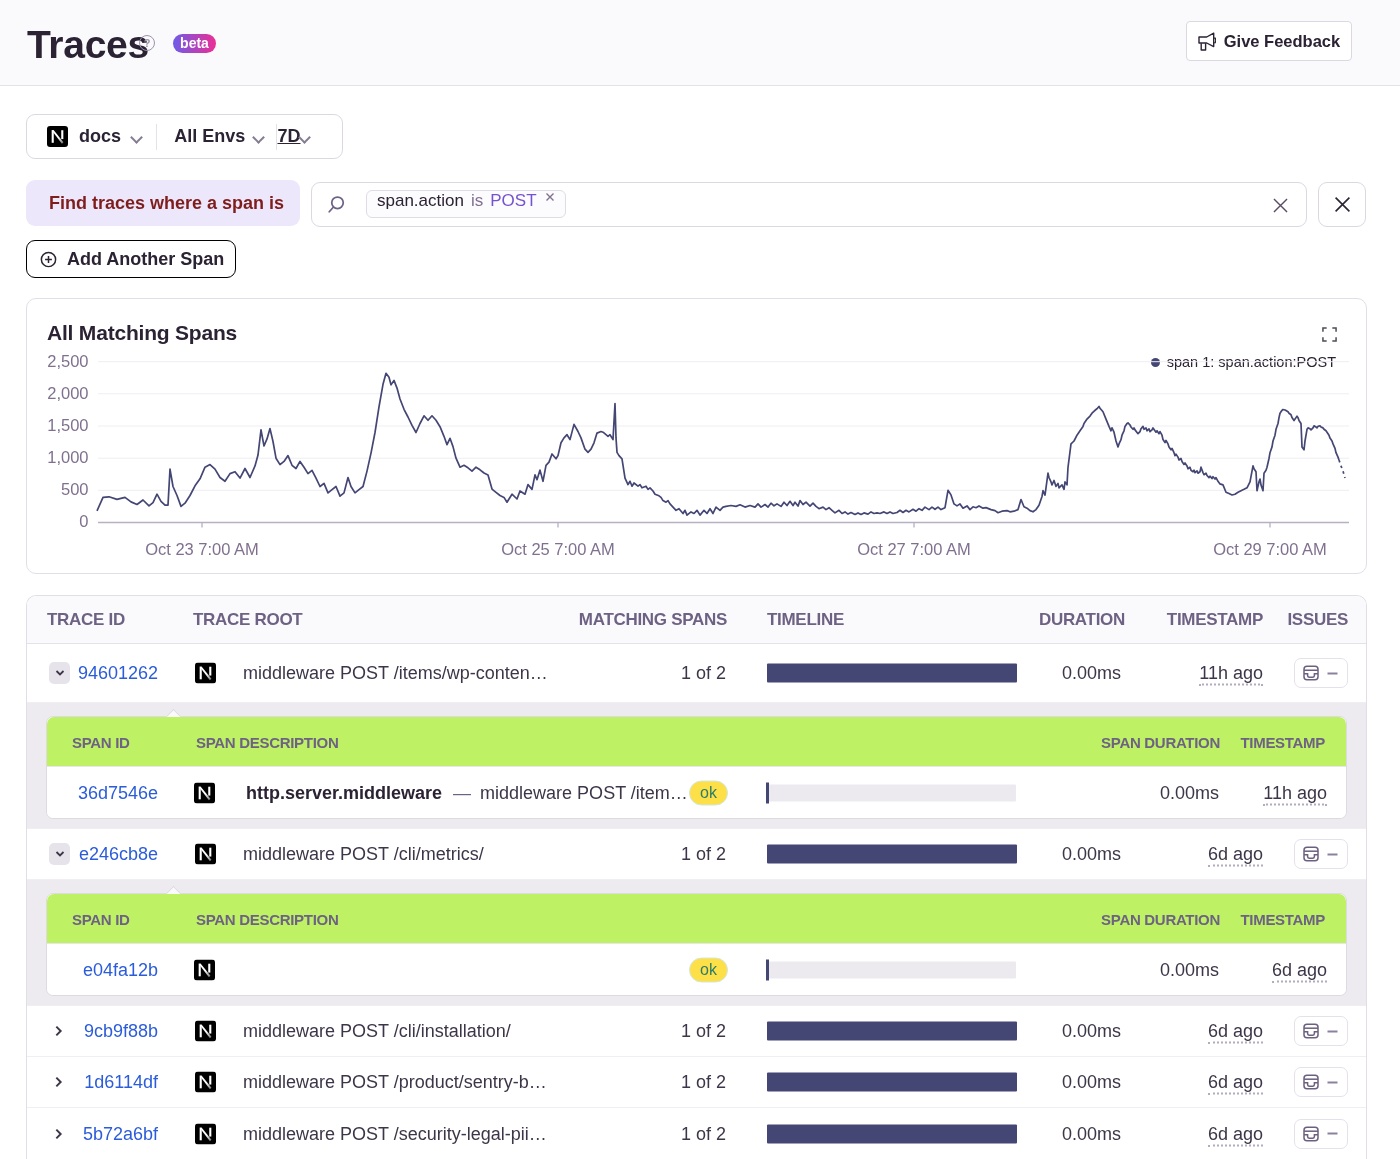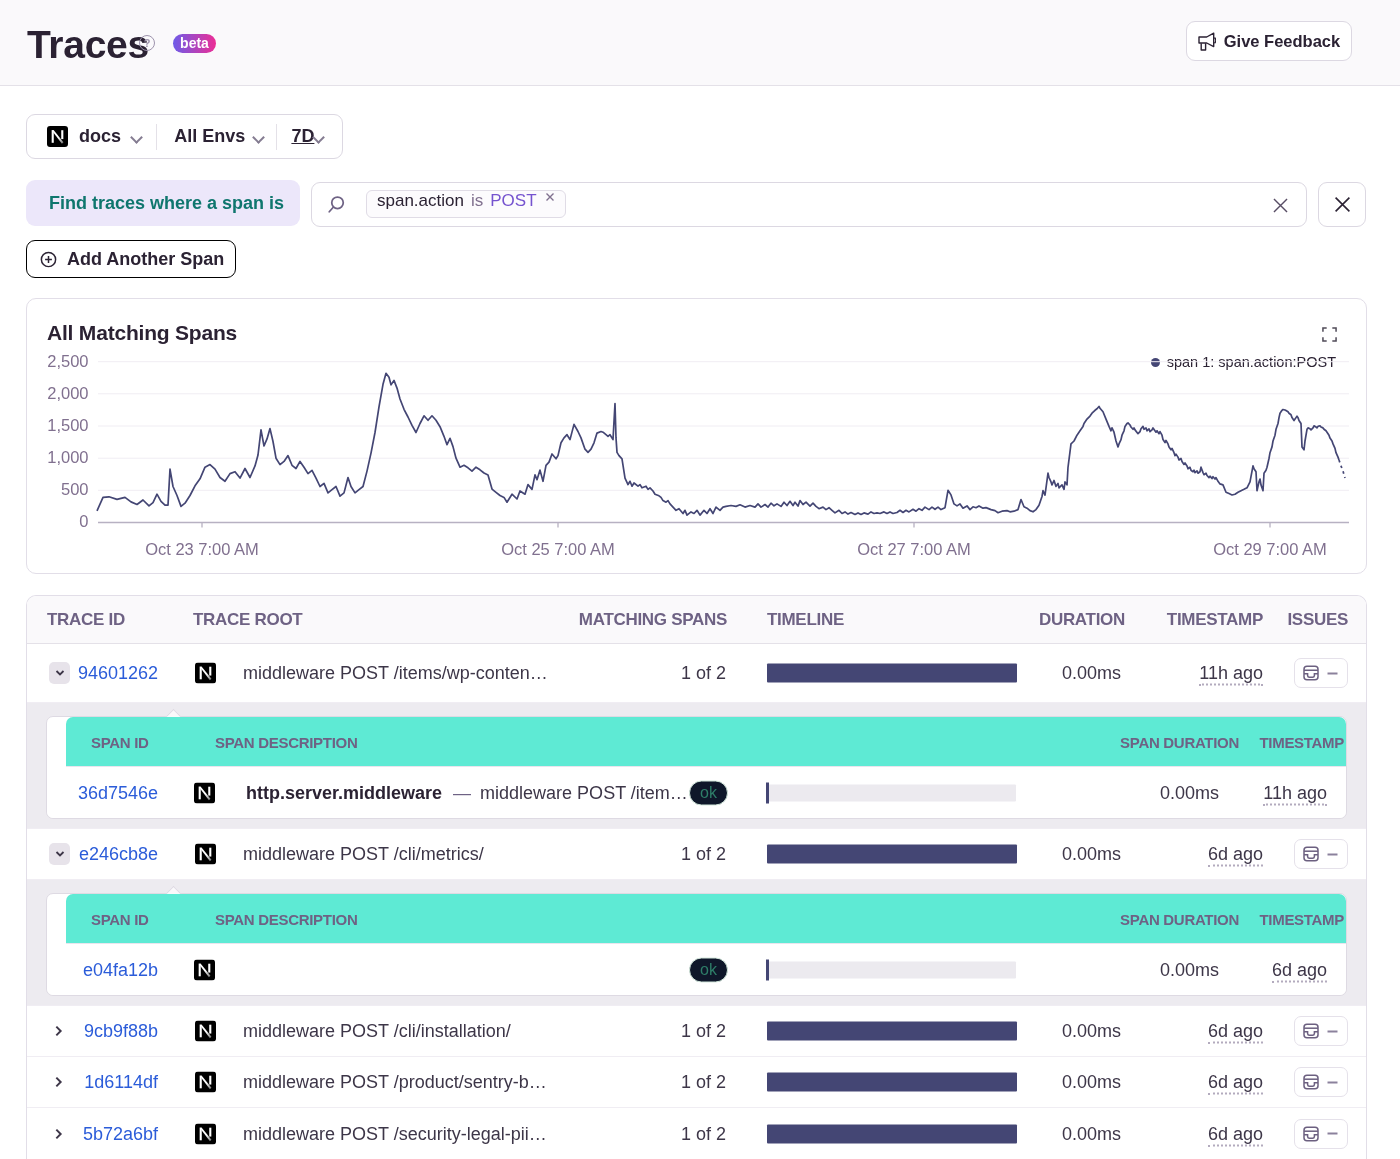--- a/index.html
+++ b/index.html
@@ -11,39 +11,39 @@
   background:#faf9fb; border-bottom:1px solid #e4e1e8; }
 #hdr h1 { position:absolute; left:27px; top:23px; font-size:39px; font-weight:bold;
   color:#2b2233; letter-spacing:-0.3px; }
 #qmark { position:absolute; left:139px; top:35px; width:16px; height:16px;
   border:1.4px solid #9e94ad; border-radius:50%; color:#9e94ad; font-size:11px;
   font-weight:bold; text-align:center; line-height:14px; }
 #beta { position:absolute; left:173px; top:34px; width:43px; height:19px; border-radius:10px;
   background:linear-gradient(90deg,#6e5be8,#ec2e95); color:#fff; font-size:14px;
   font-weight:bold; text-align:center; line-height:19px; }
 #feedback { position:absolute; left:1186px; top:21px; width:166px; height:40px;
-  background:#fff; border:1px solid #dcd8e2; border-radius:9px; display:flex;
+  background:#fff; border:1px solid #dcd8e2; border-radius:4px; display:flex;
   align-items:center; justify-content:center; gap:8px; font-size:16.5px; font-weight:bold;
   color:#2b2233; }
 
 
 #filters { position:absolute; left:26px; top:114px; width:317px; height:45px;
   background:#fff; border:1px solid #dcd8e2; border-radius:9px; display:flex;
   align-items:center; }
 #filters .seg { display:flex; align-items:center; padding:0;
   font-size:18px; font-weight:bold; color:#2b2233; height:26px; }
 #filters .seg + .seg { border-left:1px solid #e4e1e8; }
 #filters .seg span { white-space:nowrap; }
 .chev { width:10px; height:10px; position:relative; }
 .chev::after { content:""; position:absolute; left:0; top:1px; width:7px; height:7px;
   border-right:2px solid #847c91; border-bottom:2px solid #847c91; transform:rotate(45deg); }
 
 
 #findlbl { position:absolute; left:26px; top:180px; width:274px; height:46px;
-  background:#ece7fa; border-radius:9px; color:#0f766e; font-size:18px; font-weight:bold;
+  background:#ece7fa; border-radius:9px; color:#7f1d1d; font-size:18px; font-weight:bold;
   display:flex; align-items:center; justify-content:center; padding-left:7px; }
 #search { position:absolute; left:311px; top:182px; width:996px; height:45px;
   background:#fff; border:1px solid #dcd8e2; border-radius:9px; }
 #token { position:absolute; left:54px; top:7px; height:28px; border:1px solid #e0dce6;
   background:#fcfbfd; border-radius:6px; display:flex; gap:7px;
   padding:0 9px 0 10px; font-size:17px; }
 #clearx { position:absolute; right:16px; top:13px; }
 #closebtn { position:absolute; left:1318px; top:182px; width:48px; height:45px;
   background:#fff; border:1px solid #dcd8e2; border-radius:9px; display:flex;
   align-items:center; justify-content:center; }
@@ -70,32 +70,32 @@
   font-size:17px; font-weight:bold; color:#6e6284; letter-spacing:-0.3px; }
 .trow { position:relative; border-bottom:1px solid #f0edf3; font-size:18px; }
 .cell { position:absolute; top:50%; transform:translateY(-50%); white-space:nowrap; }
 a.tid { color:#2b5cd9; text-decoration:none; }
 .bar { width:250px; height:19px; background:#444674; border-radius:1px; }
 .tsu { border-bottom:2px dotted #b3abbe; padding-bottom:1px; color:#3d3648; }
 .chevbtn { width:21px; height:22px; background:#e7e3ea; border-radius:5px;
   display:flex; align-items:center; justify-content:center; }
 .issbtn { width:54px; height:30px; border:1px solid #e5e1ea; border-radius:7px;
   display:flex; align-items:center; justify-content:flex-start; padding-left:8px; gap:8px; background:#fff; }
-.okchip { width:39px; height:25px; background:#0f172a; border:1px solid #d3e8dc;
+.okchip { width:39px; height:25px; background:#fde047; border:1px solid #d3e8dc;
   border-radius:13px; color:#2e7d68; font-size:16px; display:flex; align-items:center;
   justify-content:center; }
 .expsec { background:#edebf0; padding:13px 19px 9px 19px; border-bottom:1px solid #f0edf3; }
 .subtbl { position:relative; background:#fff; border:1px solid #dedae3; border-radius:7px; }
 .subtbl::before { content:""; position:absolute; left:121px; top:-6px; width:10px; height:10px;
   background:#faf9fb; border-left:1px solid #dedae3; border-top:1px solid #dedae3;
   transform:rotate(45deg); }
 .sh { border-radius:7px 7px 0 0; }
 .srow { border-radius:0 0 7px 7px; background:#fff; }
-.sh { position:relative; height:50px; background:#5eead4; border-bottom:1px solid #e9e5ee;
-  font-size:15px; font-weight:bold; color:#6e6284; letter-spacing:-0.3px;margin-left:19px; }
+.sh { position:relative; height:50px; background:#bef264; border-bottom:1px solid #e9e5ee;
+  font-size:15px; font-weight:bold; color:#6e6284; letter-spacing:-0.3px; }
 .srow { position:relative; height:51px; font-size:18px; }
 .ni { display:block; }
 .minibar { width:250px; height:17px; background:#eceaef; border-radius:1px; position:relative; }
 .minibar::before { content:""; position:absolute; left:0; top:-2px; width:3px; height:21px;
   background:#444674; }
 .dim { color:#6e6284; }
 .b { font-weight:bold; color:#2b2233; }
 </style>
 </head>
 <body>
@@ -132,21 +132,21 @@
       <svg width="21" height="21" viewBox="0 0 180 180" style="display:block;">
         <use href="#nlogo-g"></use>
       </svg>
       <span>docs</span>
       <span class="chev"></span>
     </div>
   <div class="seg" style="width:121px; padding-left:17px; gap:9px;">
       <span>All Envs</span>
       <span class="chev"></span>
     </div>
-  <div class="seg" style="width:66px; padding-left:14px; gap:0;text-decoration:underline;">
+  <div class="seg" style="width:66px; padding-left:0; gap:0;text-decoration:underline;">
       <span>7D</span>
       <span class="chev"></span>
     </div>
 </div>
 
 <div id="findlbl">Find traces where a span is</div>
 <div id="search">
   <svg style="position:absolute;left:14px;top:12px" width="20" height="20" viewBox="0 0 16 16" fill="none" stroke="#6e6284" stroke-width="1.4">
       <circle cx="9.2" cy="6.2" r="4.6"></circle>
       <path d="M5.8 9.8 L2.6 13.4" stroke-linecap="round"></path>

